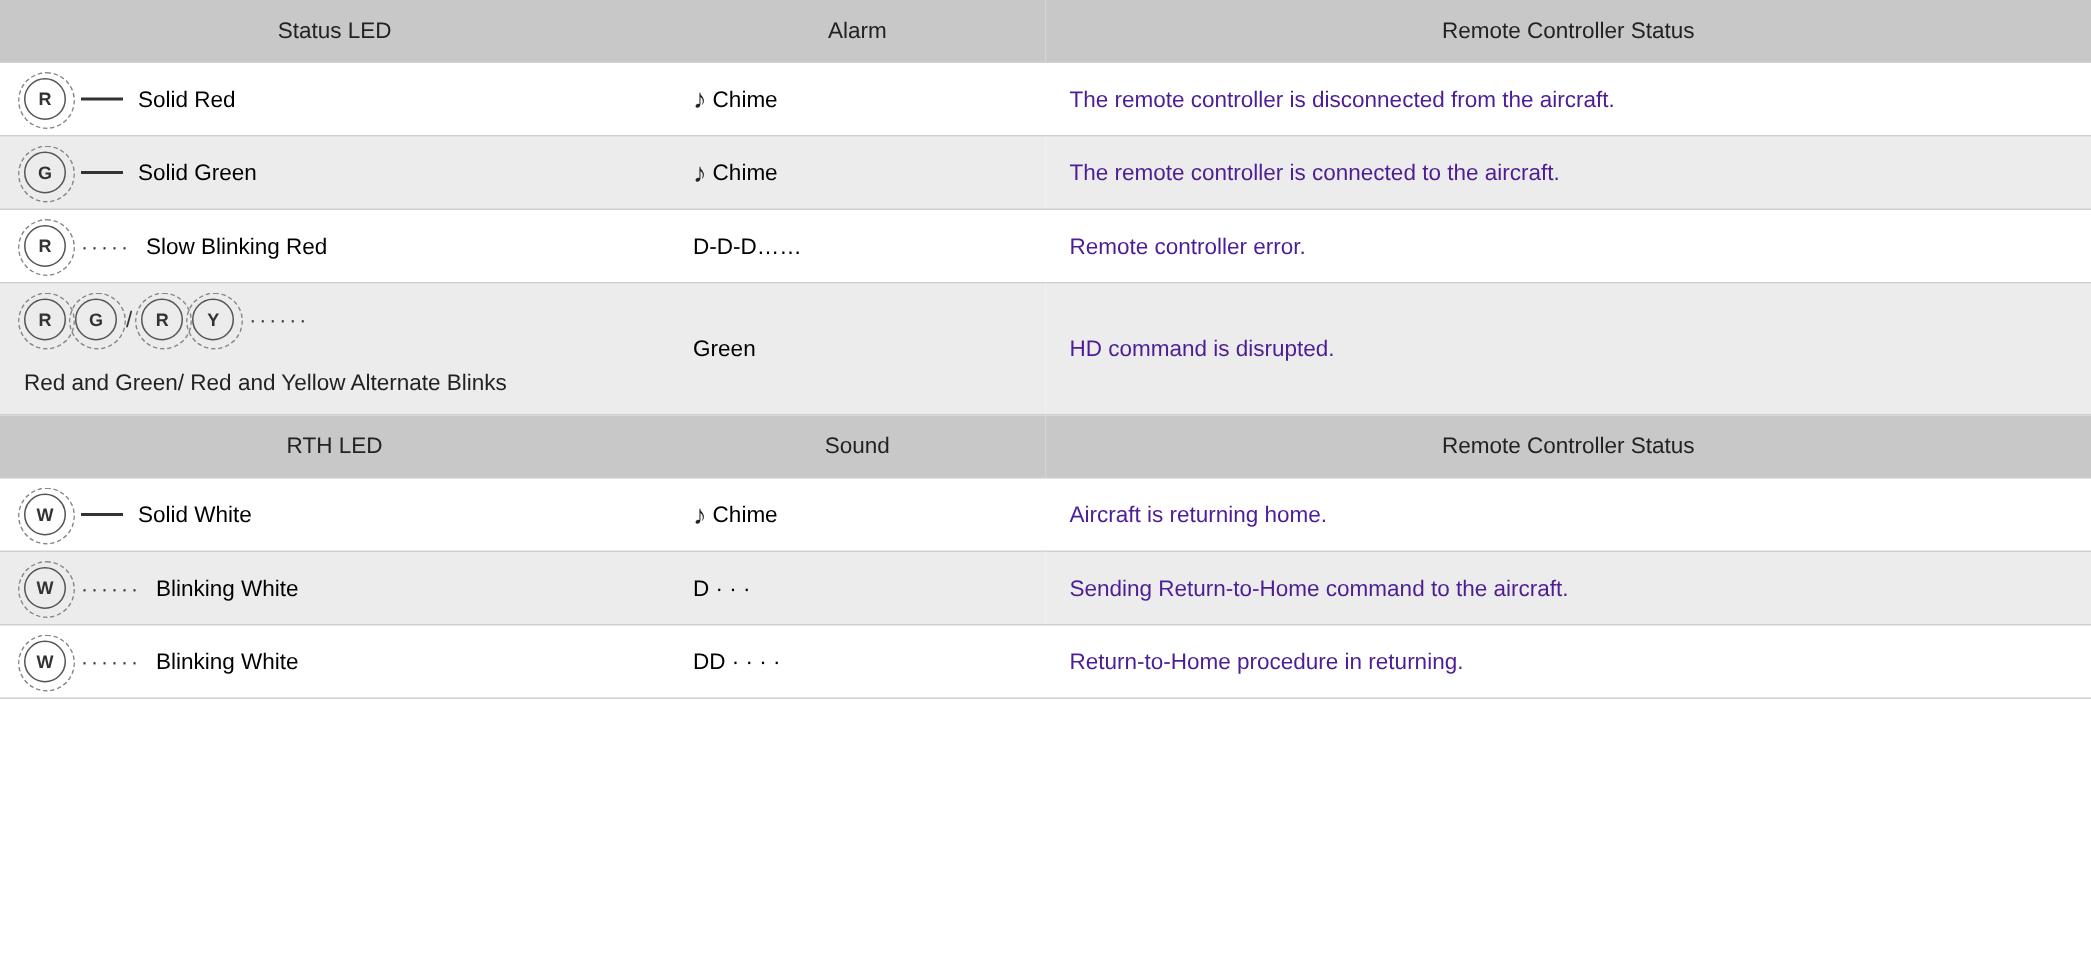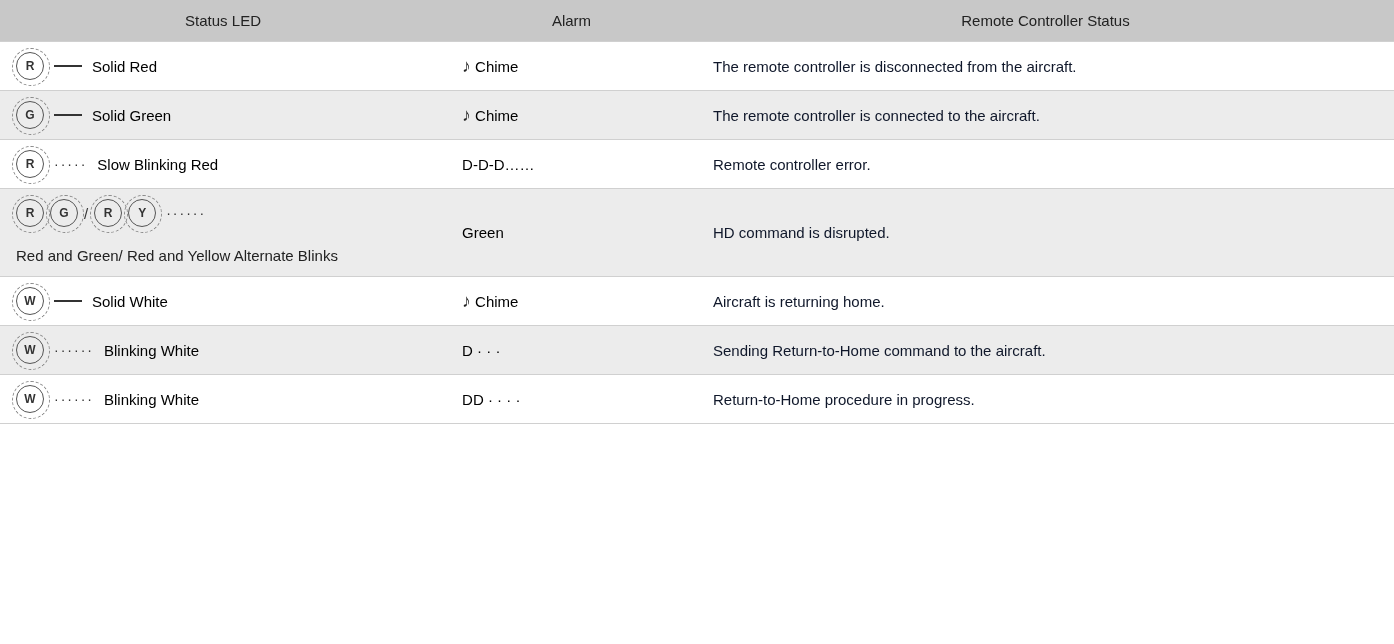--- a/index.html
+++ b/index.html
@@ -87,21 +87,21 @@
       display: flex;
       align-items: center;
       gap: 4px;
       white-space: nowrap;
     }
     .music-note {
       font-size: 18px;
       color: #222;
     }
     .status-cell {
-      color: #0f172a;
+      color: #4c1d95;
       font-size: 15px;
       max-width: 600px;
     }
     .multi-led {
       display: flex;
       flex-direction: column;
       gap: 4px;
     }
     .multi-led-row {
       display: flex;
@@ -198,20 +198,25 @@
           </div>
           <div class="multi-led-label">Red and Green/ Red and Yellow Alternate Blinks</div>
         </div>
       </td>
       <td>
         <span>Green</span>
       </td>
       <td class="status-cell">HD command is disrupted.</td>
     </tr>
 
+    <tr class="section-header">
+      <th>RTH LED</th>
+      <th>Sound</th>
+      <th>Remote Controller Status</th>
+    </tr>
 
     <tr class="row-white">
       <td class="led-td">
         <div class="led-cell">
           <span class="led-icon sunray">W</span>
           <span class="dash-line"></span>
           <span>Solid White</span>
         </div>
       </td>
       <td>
@@ -241,16 +246,16 @@
       <td class="led-td">
         <div class="led-cell">
           <span class="led-icon sunray">W</span>
           <span class="dot-line">······</span>
           <span>Blinking White</span>
         </div>
       </td>
       <td>
         <span>DD · · · ·</span>
       </td>
-      <td class="status-cell">Return-to-Home procedure in progress.</td>
+      <td class="status-cell">Return-to-Home procedure in returning.</td>
     </tr>
   </tbody>
 </table>
 
 </body></html>

